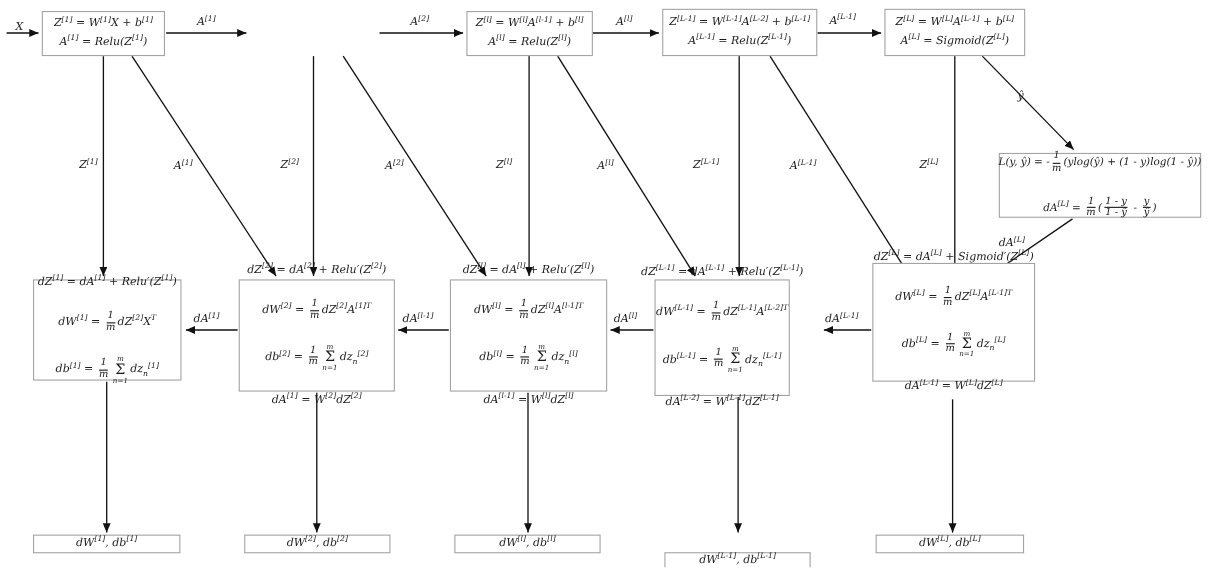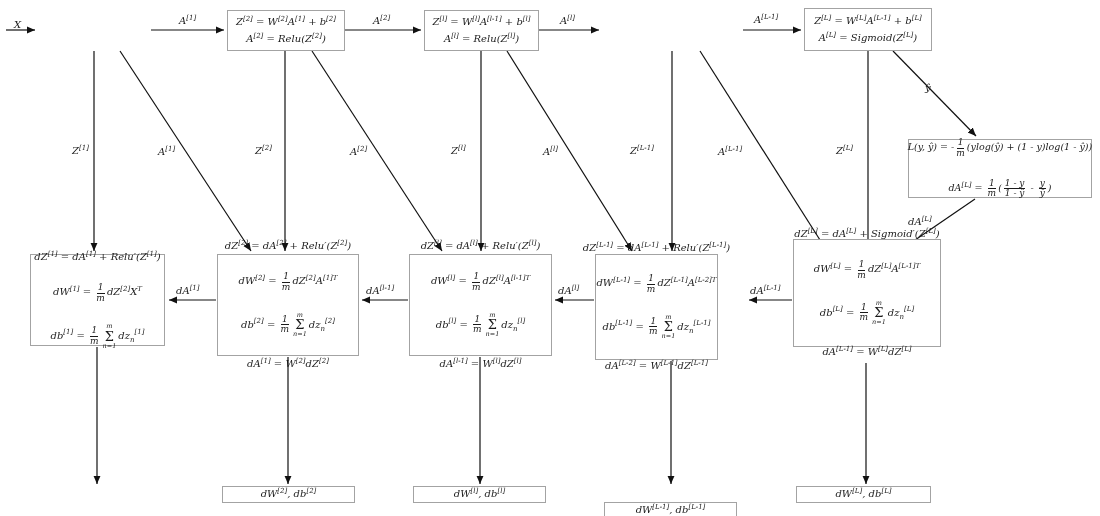--- a/index.html
+++ b/index.html
@@ -66,27 +66,31 @@
     <line x1="594" y1="300" x2="555" y2="300" stroke="#111" stroke-width="1.2" marker-end="url(#ah)"></line>
     <line x1="792" y1="300" x2="749" y2="300" stroke="#111" stroke-width="1.2" marker-end="url(#ah)"></line>
 
     <line x1="97" y1="347" x2="97" y2="484" stroke="#111" stroke-width="1.2" marker-end="url(#ah)"></line>
     <line x1="288" y1="357" x2="288" y2="484" stroke="#111" stroke-width="1.2" marker-end="url(#ah)"></line>
     <line x1="480" y1="357" x2="480" y2="484" stroke="#111" stroke-width="1.2" marker-end="url(#ah)"></line>
     <line x1="671" y1="361" x2="671" y2="484" stroke="#111" stroke-width="1.2" marker-end="url(#ah)"></line>
     <line x1="866" y1="363" x2="866" y2="484" stroke="#111" stroke-width="1.2" marker-end="url(#ah)"></line>
   </svg>
 
-  <div class="box fbox" style="left:227px;top:10px;width:118px;height:41px">
-    <div class="ml">Z<sup>[2]</sup> = W<sup>[2]</sup>A<sup>[1]</sup> + b<sup>[2]</sup></div>
-    <div class="ml">A<sup>[2]</sup> = Relu(Z<sup>[2]</sup>)</div>
+  <div class="box fbox" style="left:38px;top:10px;width:112px;height:41px">
+    <div class="ml">Z<sup>[1]</sup> = W<sup>[1]</sup>X + b<sup>[1]</sup></div>
+    <div class="ml">A<sup>[1]</sup> = Relu(Z<sup>[1]</sup>)</div>
   </div>
   <div class="box fbox" style="left:424px;top:10px;width:115px;height:41px">
     <div class="ml">Z<sup>[l]</sup> = W<sup>[l]</sup>A<sup>[l-1]</sup> + b<sup>[l]</sup></div>
     <div class="ml">A<sup>[l]</sup> = Relu(Z<sup>[l]</sup>)</div>
+  </div>
+  <div class="box fbox" style="left:602px;top:8px;width:141px;height:43px">
+    <div class="ml">Z<sup>[L-1]</sup> = W<sup>[L-1]</sup>A<sup>[L-2]</sup> + b<sup>[L-1]</sup></div>
+    <div class="ml">A<sup>[L-1]</sup> = Relu(Z<sup>[L-1]</sup>)</div>
   </div>
   <div class="box fbox" style="left:804px;top:8px;width:128px;height:43px">
     <div class="ml">Z<sup>[L]</sup> = W<sup>[L]</sup>A<sup>[L-1]</sup> + b<sup>[L]</sup></div>
     <div class="ml">A<sup>[L]</sup> = Sigmoid(Z<sup>[L]</sup>)</div>
   </div>
 
   <div class="box lossbox" style="left:908px;top:139px;width:184px;height:59px">
     <div class="ml">L(y, ŷ) = -<span class="frac">
           <span class="fn">1</span>
           <span class="fd">m</span>
@@ -176,20 +180,23 @@
           <span class="fn">1</span>
           <span class="fd">m</span>
         </span><span class="sum">
           <span class="lim">m</span>
           <span class="sg">Σ</span>
           <span class="lim">n=1</span>
         </span>dz<sub>n</sub><sup>[L]</sup></div>
     <div class="ml">dA<sup>[L-1]</sup> = W<sup>[L]</sup>dZ<sup>[L]</sup></div>
   </div>
 
+  <div class="box minibox" style="left:30px;top:486px;width:134px;height:17px">
+    <div class="ml">dW<sup>[1]</sup>, db<sup>[1]</sup></div>
+  </div>
   <div class="box minibox" style="left:222px;top:486px;width:133px;height:17px">
     <div class="ml">dW<sup>[2]</sup>, db<sup>[2]</sup></div>
   </div>
   <div class="box minibox" style="left:413px;top:486px;width:133px;height:17px">
     <div class="ml">dW<sup>[l]</sup>, db<sup>[l]</sup></div>
   </div>
   <div class="box minibox" style="left:604px;top:502px;width:133px;height:17px">
     <div class="ml">dW<sup>[L-1]</sup>, db<sup>[L-1]</sup></div>
   </div>
   <div class="box minibox" style="left:796px;top:486px;width:135px;height:17px">

